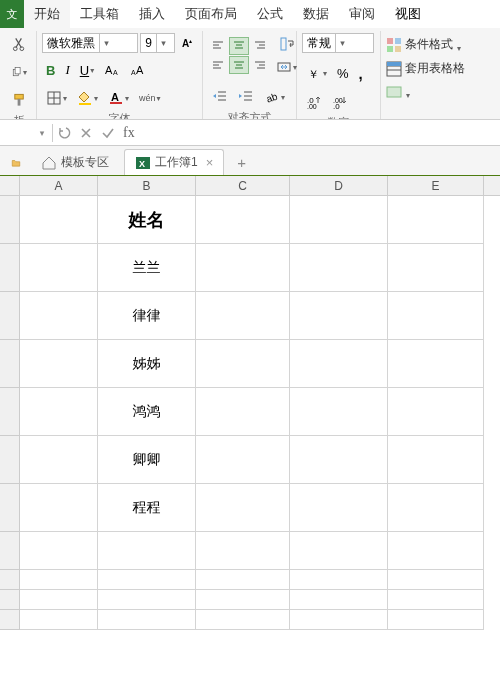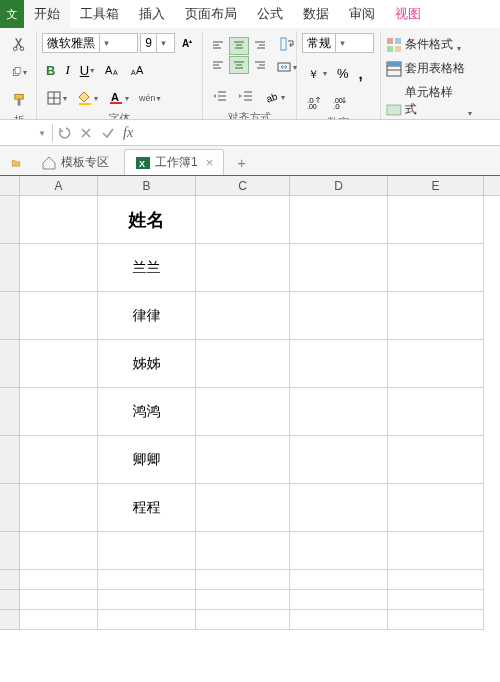--- a/index.html
+++ b/index.html
@@ -3,21 +3,21 @@
 <meta charset="utf-8">
 <style>
 * { box-sizing: border-box; margin: 0; padding: 0; }
 body { font-family: "Microsoft YaHei", Arial, sans-serif; font-size: 12px; background: #fff; width: 500px; overflow: hidden; }
 
 
 .tabbar { height: 28px; background: #fff; display: flex; align-items: flex-end; }
 .app-btn { width: 24px; height: 28px; background: #2e7d32; display: flex; align-items: center; justify-content: center; color: #fff; font-size: 11px; }
 .tab { padding: 6px 10px 5px; color: #333; cursor: default; font-size: 13px; }
 .tab.active { background: #f5f5f5; border-top: 2px solid #2e7d32; }
-.tab.last { color: #ec4899; }
+.tab.last { color: #000000; }
 
 
 .ribbon { background: #f5f5f5; border-bottom: 1px solid #d0d0d0; display: flex; height: 92px; padding: 3px 0 0 3px; overflow: hidden; }
 .group { border-right: 1px solid #dcdcdc; padding: 2px 5px 2px 5px; display: flex; flex-direction: column; }
 .group-body { flex: 1; display: flex; flex-direction: column; gap: 6px; }
 .group-label { text-align: center; font-size: 11px; color: #666; margin-top: 2px; }
 .row { display: flex; align-items: center; gap: 2px; }
 .btn { border: 1px solid transparent; padding: 2px 3px; display: flex; align-items: center; justify-content: center; cursor: default; }
 .combo { display: flex; align-items: center; border: 1px solid #c0c0c0; background: #fff; height: 20px; }
 .combo span { padding: 0 4px; font-size: 12px; }
@@ -33,21 +33,21 @@
 .align-grid { display: grid; grid-template-columns: repeat(3, 20px); gap: 1px; }
 .align-btn { width: 20px; height: 18px; display:flex; align-items:center; justify-content:center; border:1px solid transparent; }
 .align-btn.active { background: #d5e8d5; border-color: #8abf8a; }
 
 
 .fxbar { height: 26px; border-bottom: 1px solid #ccc; display: flex; align-items: center; background: #fff; }
 .namebox { width: 46px; height: 20px; margin: 0 3px; display:flex; align-items:center; justify-content:flex-end; }
 .namebox .dd { width: 14px; text-align:center; color:#888; font-size:9px; }
 .fx-btn { width: 22px; height: 22px; display:flex; align-items:center; justify-content:center; color:#888; }
 .fx-btn.ok { color:#888; }
-.fx-lbl { font-style: italic; font-family: "Times New Roman", serif; font-size: 14px; color:#666; padding:0 4px; }
+.fx-lbl { font-family: "Times New Roman", serif; font-size: 14px; color:#666; padding:0 4px; }
 .fx-input { flex:1; height:20px; border:none; outline:none; padding:0 4px; }
 
 
 .sheettabs { height: 30px; background: #f5f5f5; border-bottom: 1px solid #4d7c0f; display:flex; align-items:flex-end; padding-left: 6px; gap:4px; }
 .stab { height: 26px; display:flex; align-items:center; gap:4px; padding: 0 10px; background:#f5f5f5; border:1px solid transparent; border-bottom:none; color:#555; }
 .stab.active { background:#fff; border-color:#ccc; border-radius: 3px 3px 0 0; }
 .stab .close { color:#999; margin-left:4px; font-size:13px; }
 .stab.add { padding: 0 8px; color:#888; font-size:15px; }
 
 
@@ -332,21 +332,20 @@
             <line x1="1" y1="5" x2="15" y2="5" stroke="#555"></line>
             <line x1="1" y1="9" x2="15" y2="9" stroke="#555"></line>
             <rect x="1" y="1" width="14" height="4" fill="#5b9bd5"></rect>
           </svg>
         <span>套用表格格</span>
       </div>
       <div class="style-item">
         <svg class="ico" viewBox="0 0 16 16">
             <rect x="1" y="3" width="14" height="10" fill="#d5e8d5" stroke="#8abf8a"></rect>
           </svg>
-        <span>单元格样式</span>
           <span class="dd-caret">▾</span>
       </div>
     </div>
 
   </div>
 </div>
 
 <div class="fxbar">
   <div class="namebox">
       <span class="dd">▾</span>

